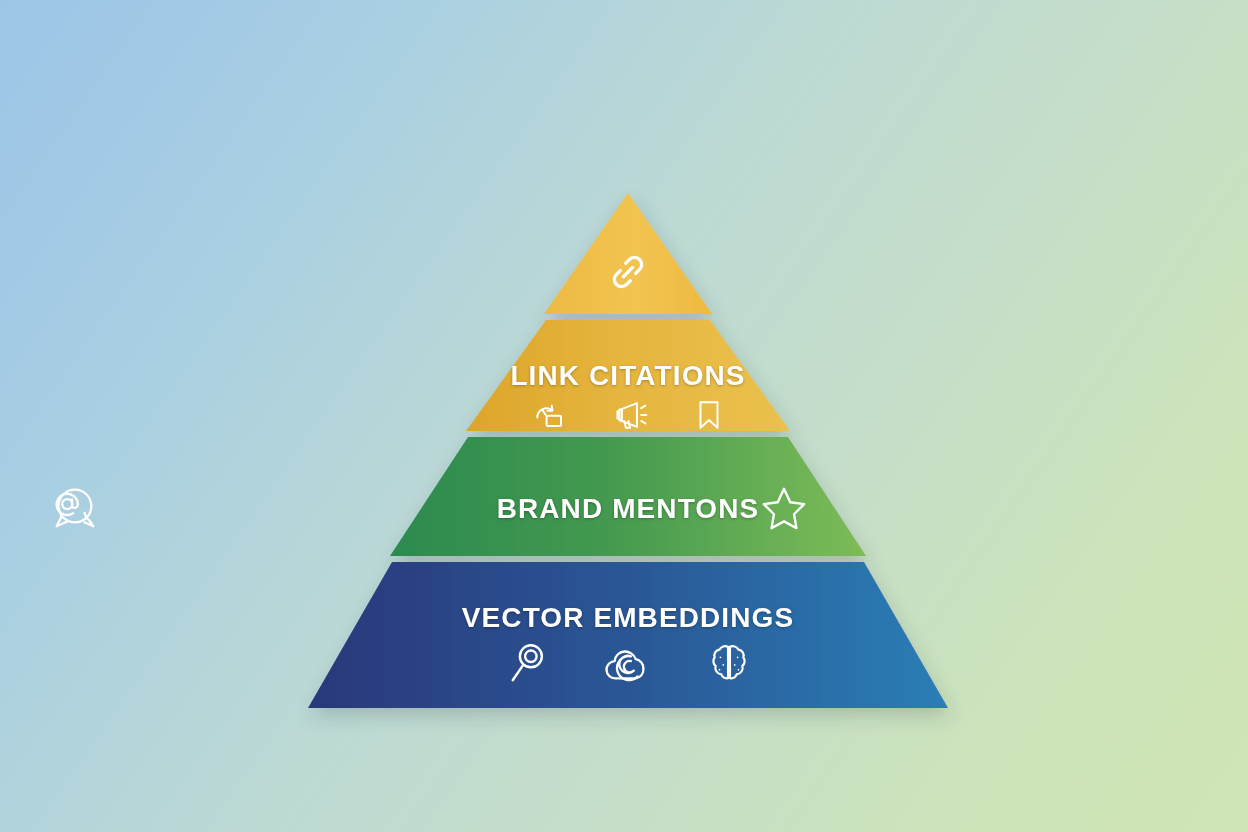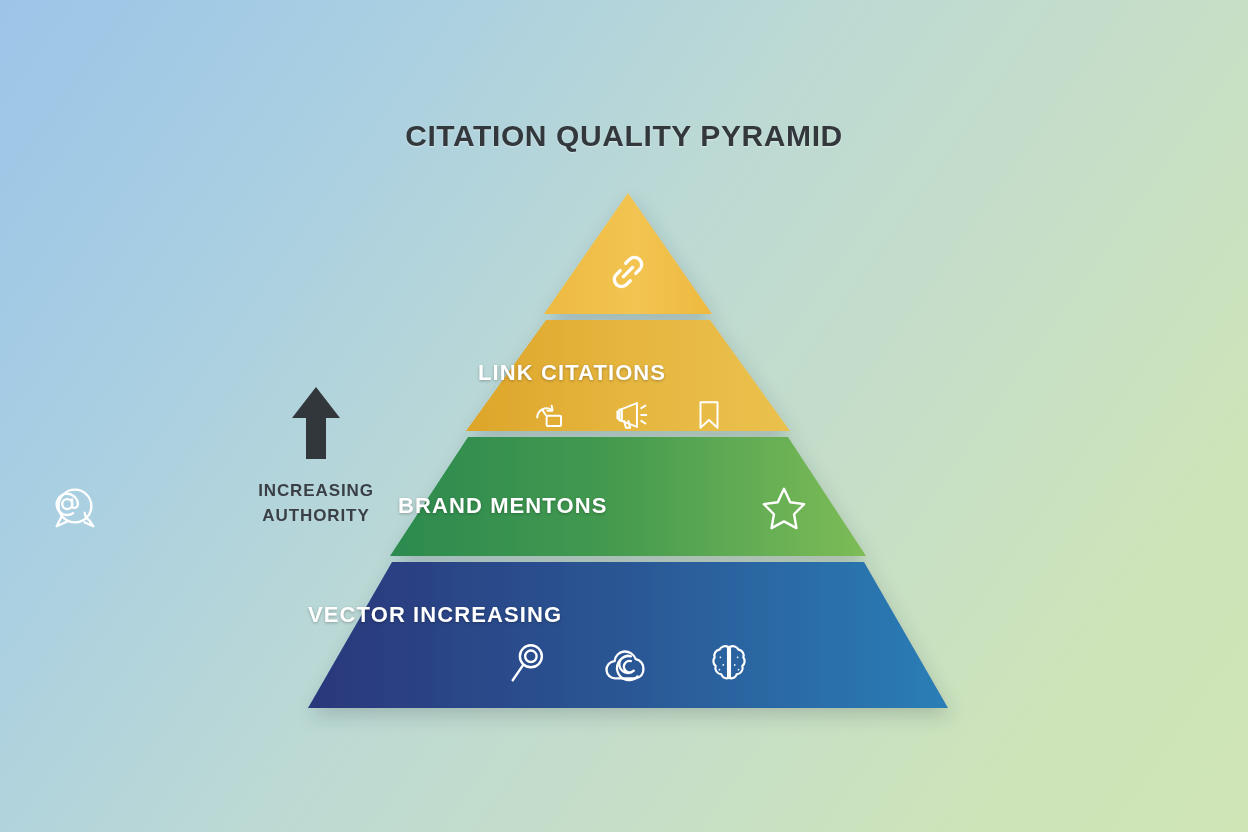--- a/index.html
+++ b/index.html
@@ -69,23 +69,24 @@
   }
   #pyramid svg { display: block; }
 
   .tier-overlay {
     position: absolute;
     pointer-events: none;
   }
   .tier-label {
     position: absolute;
     width: 100%;
+    text-align: center;
     color: #ffffff;
     font-weight: bold;
-    font-size: 22px;
+    font-size: 28px;
     letter-spacing: 1.1px;
     text-shadow: 0 1px 3px rgba(0,0,0,0.28);
   }
   .icon-row {
     position: absolute;
     display: flex;
     justify-content: center;
     align-items: center;
     gap: 42px;
     width: 100%;
@@ -110,29 +111,21 @@
   
   #tier4-overlay { left: 308px; top: 562px; width: 640px; height: 146px; }
   #tier4-label { top: 40px; }
   #tier4-icons { top: 78px; gap: 52px; }
 </style>
 </head>
 <body>
 
 <div id="canvas">
 
-  <div id="title">CITATION QUALITY PYRAMID</div>
-
-  <div id="authority">
-    <svg id="authority-arrow" width="52" height="76" viewBox="0 0 52 76">
-      <path d="M26 2 L50 33 L36 33 L36 74 L16 74 L16 33 L2 33 Z" fill="#32373c"></path>
-    </svg>
-    <div id="authority-label">INCREASING
-AUTHORITY</div>
-  </div>
+
 
   <div id="pyramid">
     <svg width="1248" height="832" viewBox="0 0 1248 832">
       <defs>
         <linearGradient id="gradApex" x1="0" y1="0" x2="1" y2="0">
           <stop offset="0%" stop-color="#edba42"></stop>
           <stop offset="55%" stop-color="#f2c451"></stop>
           <stop offset="100%" stop-color="#eeb93f"></stop>
         </linearGradient>
         <linearGradient id="gradLink" x1="0" y1="0" x2="1" y2="0">
@@ -216,21 +209,21 @@
       <circle cx="22" cy="25" r="5.2"></circle>
       <path d="M27 20 L27 28 a3.6 3.6 0 0 0 6 -2.5 a11 11 0 1 0 -5 9"></path>
       <path d="M40 34 a12 12 0 0 0 5 8 l4 6 -9 -4"></path>
     </g>
   </svg>
   <svg id="tier3-right-icon" class="vicon" width="48" height="46" viewBox="0 0 50 48">
     <path d="M25 4 L31.5 18 L46 20 L35.5 30.5 L38 45 L25 38 L12 45 L14.5 30.5 L4 20 L18.5 18 Z" fill="none" stroke="#ffffff" stroke-width="2.5" stroke-linejoin="round"></path>
   </svg>
 
   <div id="tier4-overlay" class="tier-overlay">
-    <div id="tier4-label" class="tier-label">VECTOR INCREASING</div>
+    <div id="tier4-label" class="tier-label">VECTOR EMBEDDINGS</div>
     <div id="tier4-icons" class="icon-row">
       <svg class="vicon" width="44" height="46" viewBox="0 0 46 48">
         <g fill="none" stroke="#ffffff" stroke-width="2.5" stroke-linecap="round">
           <circle cx="26" cy="17" r="11.5"></circle>
           <circle cx="26" cy="17" r="6"></circle>
           <path d="M18 26 L7 42"></path>
         </g>
       </svg>
       <svg class="vicon" width="54" height="46" viewBox="0 0 56 48">
         <g fill="none" stroke="#ffffff" stroke-width="2.4" stroke-linecap="round" stroke-linejoin="round">

